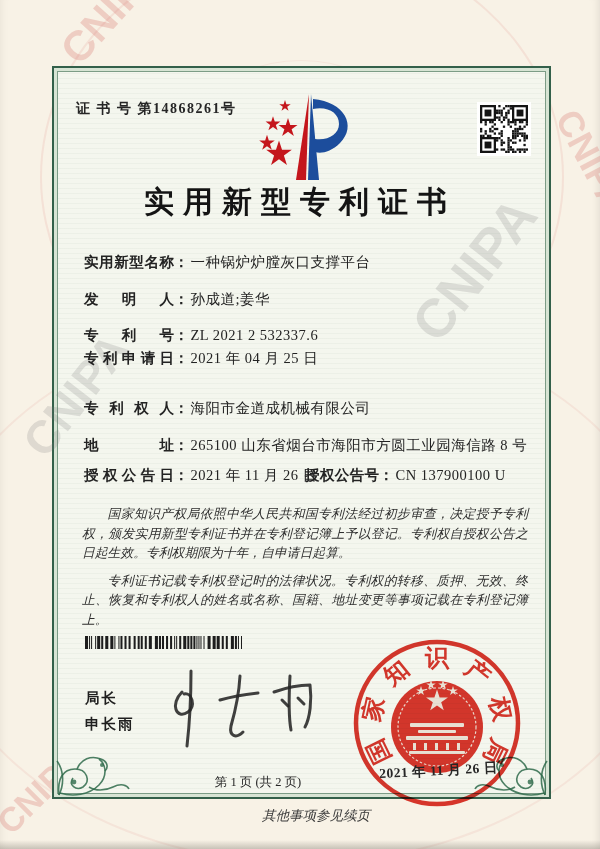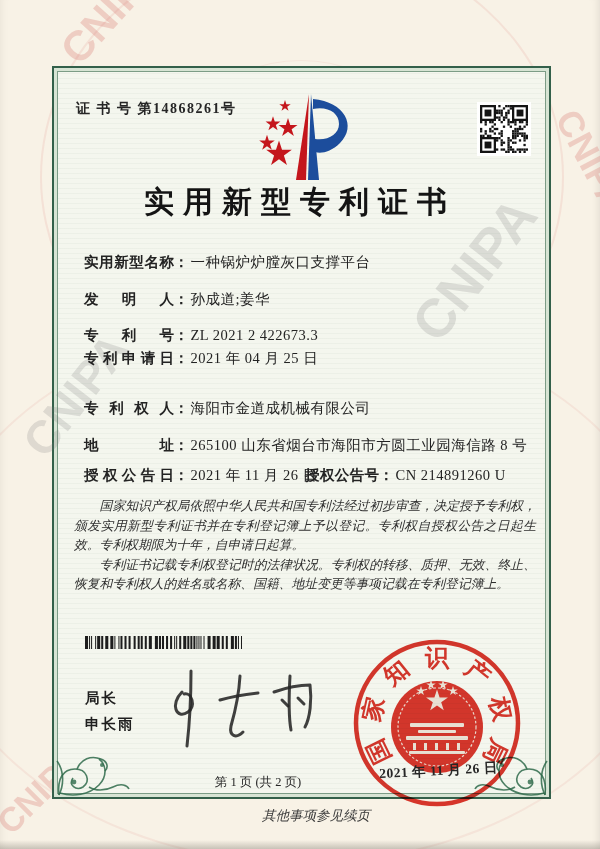--- a/index.html
+++ b/index.html
@@ -43,21 +43,21 @@
   .title{position:absolute;left:0;width:600px;top:182px;text-align:center;font-size:30px;font-weight:bold;
     letter-spacing:9px;color:#141414;z-index:3;}
   .frow{position:absolute;left:84px;font-size:14.5px;white-space:nowrap;color:#232323;z-index:3;}
   .flabel{display:inline-block;width:90px;text-align:justify;text-align-last:justify;font-weight:600;font-family:Liberation Serif, serif;}
   .fcolon{font-weight:600;margin-right:2px;}
   .fvalue{letter-spacing:.5px;}
   .frow-right{left:305px;}
   .frow-right .flabel{width:74px;}
   .paras{position:absolute;left:74px;top:497px;width:462px;font-size:12.8px;line-height:19.5px;
     font-style:italic;text-align:justify;color:#2e2e2e;z-index:3;}
-  .paras p{margin:0;text-indent:2em;font-family:Liberation Mono, monospace;}
+  .paras p{margin:8px;text-indent:2em;font-family:Liberation Mono, monospace;}
   .barcode{position:absolute;left:85px;top:636px;width:157px;height:13px;z-index:3;}
   .barcode svg{width:157px;height:13px;display:block;fill:#1d1d1d;}
   .signer{position:absolute;left:85px;z-index:3;font-family:Liberation Mono, monospace;
     font-weight:bold;font-size:14.5px;color:#1f1f1f;letter-spacing:2px;}
   .signer-title{top:689px;}
   .signer-name{top:715px;}
   .autograph{position:absolute;left:158px;top:666px;width:170px;height:88px;z-index:3;}
   .autograph path{stroke:#262626;stroke-width:3;fill:none;stroke-linecap:round;stroke-linejoin:round;opacity:.88;}
   .seal{position:absolute;left:350px;top:636px;width:174px;height:174px;z-index:4;opacity:.92;mix-blend-mode:multiply;}
   .seal-char{font-size:24px;font-weight:bold;fill:#d9271c;font-family:"Liberation Serif","DejaVu Serif",serif;}
@@ -242,36 +242,36 @@
 
   <div class="title">实用新型专利证书</div>
 
   <div class="frow" style="top:253px">
     <span class="flabel">实用新型名称</span><span class="fcolon">：</span><span class="fvalue">一种锅炉炉膛灰口支撑平台</span>
   </div>
   <div class="frow" style="top:290px">
     <span class="flabel">发明人</span><span class="fcolon">：</span><span class="fvalue">孙成道;姜华</span>
   </div>
   <div class="frow" style="top:326px">
-    <span class="flabel">专利号</span><span class="fcolon">：</span><span class="fvalue">ZL 2021 2 422673.3</span>
+    <span class="flabel">专利号</span><span class="fcolon">：</span><span class="fvalue">ZL 2021 2 532337.6</span>
   </div>
   <div class="frow" style="top:349px">
     <span class="flabel">专利申请日</span><span class="fcolon">：</span><span class="fvalue">2021 年 04 月 25 日</span>
   </div>
   <div class="frow" style="top:399px">
     <span class="flabel">专利权人</span><span class="fcolon">：</span><span class="fvalue">海阳市金道成机械有限公司</span>
   </div>
   <div class="frow" style="top:436px">
     <span class="flabel">地址</span><span class="fcolon">：</span><span class="fvalue">265100 山东省烟台市海阳市方圆工业园海信路 8 号</span>
   </div>
   <div class="frow" style="top:466px">
     <span class="flabel">授权公告日</span><span class="fcolon">：</span><span class="fvalue">2021 年 11 月 26 日</span>
   </div>
   <div class="frow frow-right" style="top:466px">
-    <span class="flabel">授权公告号</span><span class="fcolon">：</span><span class="fvalue">CN 214891260 U</span>
+    <span class="flabel">授权公告号</span><span class="fcolon">：</span><span class="fvalue">CN 137900100 U</span>
   </div>
 
   <div class="paras">
     <p>国家知识产权局依照中华人民共和国专利法经过初步审查，决定授予专利权，颁发实用新型专利证书并在专利登记簿上予以登记。专利权自授权公告之日起生效。专利权期限为十年，自申请日起算。</p>
     <p>专利证书记载专利权登记时的法律状况。专利权的转移、质押、无效、终止、恢复和专利权人的姓名或名称、国籍、地址变更等事项记载在专利登记簿上。</p>
   </div>
 
   <div class="barcode">
     <svg viewBox="0 0 155 13" preserveAspectRatio="none">
         <rect x="0" y="0" width="3" height="13"></rect>

